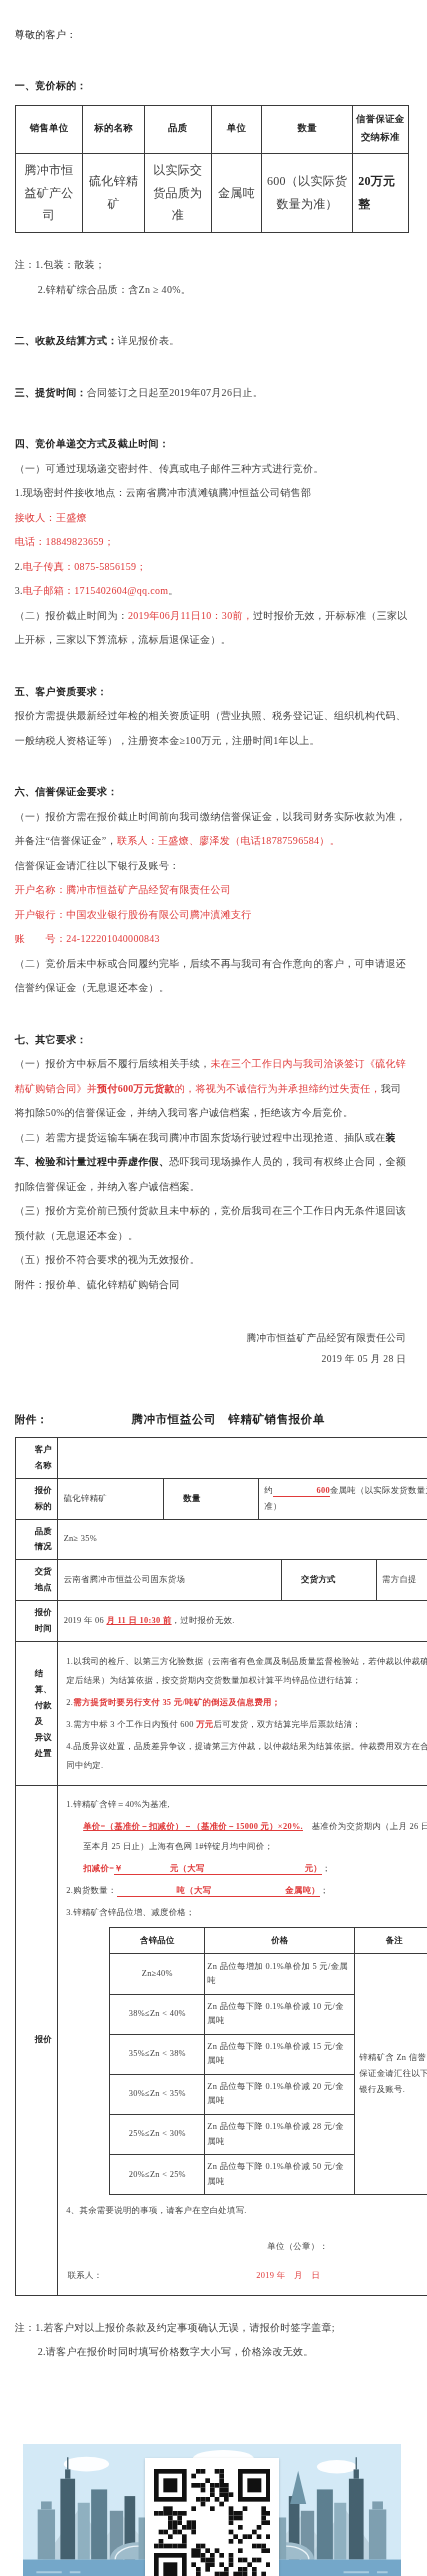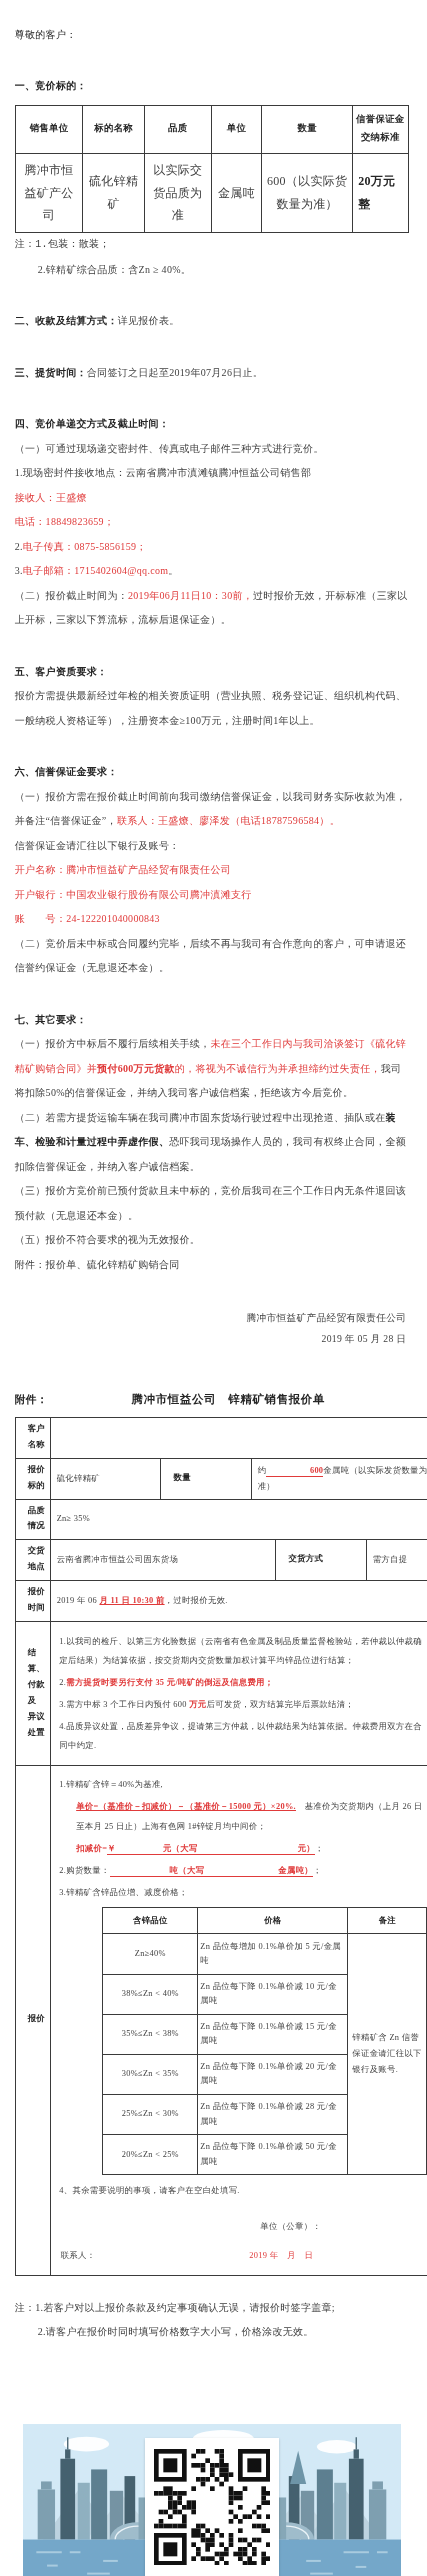--- a/index.html
+++ b/index.html
@@ -12,40 +12,40 @@
   p { margin:0; }
   .para { line-height:2.45; }
   .h { font-weight:bold; color:#262626; }
   .b { font-weight:bold; }
   .dark { color:#262626; }
   .red { color:#e03a3a; }
   .u { text-decoration:underline; }
   .ind { text-indent:2em; }
   .ind2 { padding-left:2.3em; }
   .sect { margin-top:27px; }
-  .gap-sm { margin-top:0;font-family:Liberation Mono, monospace; }
+  .gap-sm { margin-top:20px; }
   .gap-lg { margin-top:20px; }
   .salut { font-weight:normal; color:#262626; line-height:2.4; }
 
   table { border-collapse:collapse; width:394px; }
   .t1 { margin-top:6.7px; }
   .t1 th,.t1 td { border:0.7px solid #3a3a3a; text-align:center; padding:5.3px 2.7px; line-height:1.9; }
   .t1 th { font-weight:bold; color:#262626; font-size:9.4px; }
   .t1 td { font-size:12px; height:52px;margin-top:40px; }
   .t1 td.bold { font-weight:bold; color:#262626; text-align:left; padding-left:5.3px; vertical-align:middle; }
 
   .sig { text-align:right; margin-top:31px; line-height:2.1; font-size:9.7px; color:#3f3f3f; padding-right:2.7px; }
 
   .qtitle { margin-top:43px; display:flex; align-items:baseline; }
   .qtitle .lblatt { font-weight:bold; color:#262626; font-size:10.7px; }
   .qtitle .qt { flex:1; text-align:center; font-weight:bold; color:#262626; font-size:11.4px; letter-spacing:0.7px; }
 
   .t2 { margin-top:9.4px; font-size:8.4px; }
   .t2 td { border:0.7px solid #3a3a3a; padding:4px 5.3px; vertical-align:middle; line-height:1.9; }
-  .t2 td.lbl { font-weight:bold; color:#262626; text-align:left; padding-left:12px; width:70px;font-family:Liberation Mono, monospace; }
+  .t2 td.lbl { font-weight:bold; color:#262626; text-align:left; padding-left:19px; width:70px; }
   .t2 tr.r-cust td { height:31px; }
   .t2 tr.r-subj td { height:29px; }
   .t2 tr.r-qual td { height:20px; }
   .t2 tr.r-place td { height:31px; }
   .t2 tr.r-time td { height:24px; }
   .listcell { padding:6.7px 8px !important; }
   .listcell p { line-height:2.3; margin:2.7px 0; }
   .ind1 { padding-left:2em; }
 
   .redline { display:inline-block; border-bottom:1px solid #e03a3a; color:#e03a3a; font-weight:bold; line-height:1.25; }

